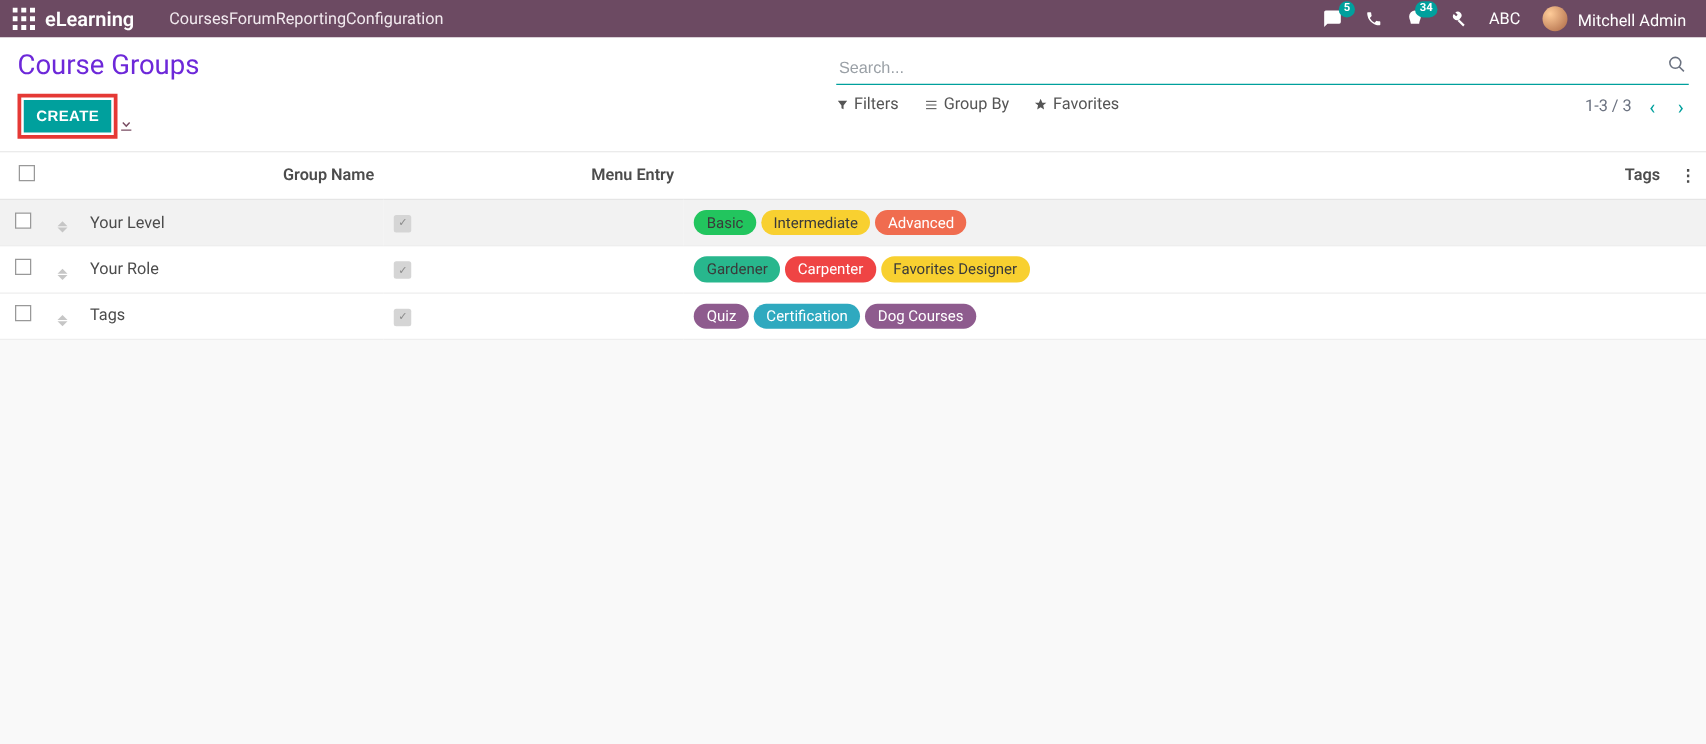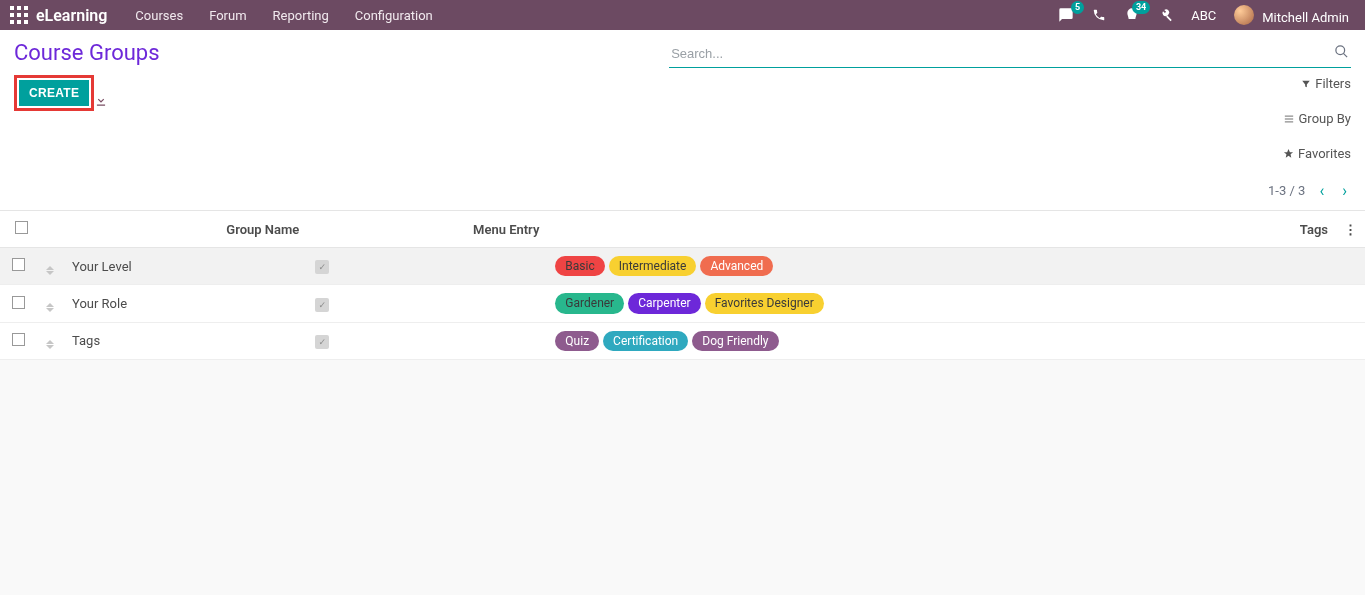--- a/index.html
+++ b/index.html
@@ -3,21 +3,21 @@
 <meta charset="utf-8">
 <style>
 * { box-sizing: border-box; margin: 0; padding: 0; }
 body { font-family: -apple-system, BlinkMacSystemFont, "Segoe UI", Roboto, Helvetica, Arial, sans-serif; font-size: 13px; color: #374151; background: #f9f9f9; }
 
 
 .topnav { background: #6c4a62; height: 30px; display: flex; align-items: center; padding: 0 10px; color: #fff; }
 .topnav .apps-icon { width: 18px; height: 18px; display: inline-block; margin-right: 8px; cursor: pointer; }
 .topnav .apps-icon svg { display:block; }
 .topnav .brand { font-weight: 600; font-size: 16px; margin-right: 28px; }
-.topnav .menu { display: flex; gap: 26px; }
+.topnav .menu { display: flex; }
 .topnav .menu-item { font-size: 13px; cursor: pointer; color: #f1e9ee; }
 .topnav .spacer { flex: 1; }
 .topnav .right { display: flex; align-items: center; gap: 18px; padding-right: 6px; }
 .topnav .right .icon-wrap { position: relative; display: flex; align-items: center; cursor: pointer; }
 .badge { position: absolute; top: -6px; right: -10px; background: #00a09d; color: #fff; font-size: 9px; font-weight: 700; padding: 1px 4px; border-radius: 8px; line-height: 1.2;}
 .topnav .abc { font-size: 13px; }
 .topnav .user { display: flex; align-items: flex-end; gap: 8px; }
 .avatar { width: 20px; height: 20px; border-radius: 50%; background: radial-gradient(circle at 30% 30%, #ffcc99, #aa6644); display:inline-block; }
 
 
@@ -28,21 +28,21 @@
 .toolbar-row { display:flex; align-items:flex-end; padding-bottom:10px;}
 .btn-create { background: #00a09d; color:#fff; border:none; padding: 6px 10px; font-weight:700; font-size:12px; cursor:pointer; letter-spacing:.3px;}
 .btn-create-wrap { border: 3px solid #e53935; padding: 2px; display:inline-block; }
 .download-icon { color:#7a4d63; cursor:pointer; }
 
 .search-wrap { position: relative; border-bottom: 1px solid #00a09d; height: 28px; display:flex; align-items:center;}
 .search-input { width: 100%; border: none; outline: none; font-size: 13px; padding: 4px 24px 4px 2px; background: transparent; color:#555;}
 .search-input::placeholder { color:#9aa0a6; }
 .search-icon { position: absolute; right: 2px; top: 4px; color:#6b7280; cursor:pointer;}
 
-.filter-row { display:flex; align-items:flex-end; gap:20px; padding-bottom:10px; position:relative;flex-direction:column;}
+.filter-row { display:flex; align-items:flex-start; gap:20px; padding-bottom:10px; position:relative;}
 .filter-item { display:flex; align-items:center; gap:4px; font-size:13px; color:#555; cursor:pointer;}
 .pager { margin-left:auto; display:flex; align-items:center; gap:10px; color:#6b7280;}
 .pager .nav-arrow { cursor:pointer; color:#00a09d; font-size:16px; padding:0 4px;}
 
 
 .table { width: 100%; border-collapse: collapse; background:#fff;}
 .table th { text-align:right; font-weight:600; font-size:13px; color:#4c4c4c; padding: 10px 8px; border-bottom: 1px solid #e5e5e5;}
 .table td { padding: 8px 8px; border-bottom: 1px solid #eee; font-size:13px; color:#4c4c4c; vertical-align:middle;}
 .table tr.hovered { background:#f2f2f2; }
 .col-checkbox { width: 36px; text-align:center; }
@@ -183,39 +183,39 @@
   </thead>
   <tbody id="tbody">
       <tr class="hover-row hovered">
         <td class="col-checkbox"><span class="checkbox"></span></td>
         <td class="col-handle"><span class="handle-icon">
             <span class="up"></span>
             <span class="down"></span>
           </span></td>
         <td>Your Level</td>
         <td class="col-menu-entry"><span class="menu-check">✓</span></td>
-        <td><span class="tag dark-text" style="background: #ef4444;">Basic</span><span class="tag dark-text" style="background: rgb(248, 208, 48);">Intermediate</span><span class="tag" style="background: rgb(240, 108, 79);">Advanced</span></td>
+        <td><span class="tag dark-text" style="background: #22c55e;">Basic</span><span class="tag dark-text" style="background: rgb(248, 208, 48);">Intermediate</span><span class="tag" style="background: rgb(240, 108, 79);">Advanced</span></td>
         <td class="col-kebab"></td>
       </tr>
       <tr class="hover-row">
         <td class="col-checkbox"><span class="checkbox"></span></td>
         <td class="col-handle"><span class="handle-icon">
             <span class="up"></span>
             <span class="down"></span>
           </span></td>
         <td>Your Role</td>
         <td class="col-menu-entry"><span class="menu-check">✓</span></td>
-        <td><span class="tag dark-text" style="background: rgb(40, 183, 141);">Gardener</span><span class="tag" style="background: #6d28d9;">Carpenter</span><span class="tag dark-text" style="background: rgb(248, 208, 48);">Favorites Designer</span></td>
+        <td><span class="tag dark-text" style="background: rgb(40, 183, 141);">Gardener</span><span class="tag" style="background: #ef4444;">Carpenter</span><span class="tag dark-text" style="background: rgb(248, 208, 48);">Favorites Designer</span></td>
         <td class="col-kebab"></td>
       </tr>
       <tr class="hover-row">
         <td class="col-checkbox"><span class="checkbox"></span></td>
         <td class="col-handle"><span class="handle-icon">
             <span class="up"></span>
             <span class="down"></span>
           </span></td>
         <td>Tags</td>
         <td class="col-menu-entry"><span class="menu-check">✓</span></td>
-        <td><span class="tag" style="background: rgb(142, 91, 142);">Quiz</span><span class="tag" style="background: rgb(47, 169, 191);">Certification</span><span class="tag" style="background: rgb(142, 91, 142);">Dog Friendly</span></td>
+        <td><span class="tag" style="background: rgb(142, 91, 142);">Quiz</span><span class="tag" style="background: rgb(47, 169, 191);">Certification</span><span class="tag" style="background: rgb(142, 91, 142);">Dog Courses</span></td>
         <td class="col-kebab"></td>
       </tr>
     </tbody>
 </table>
 
 </body></html>

